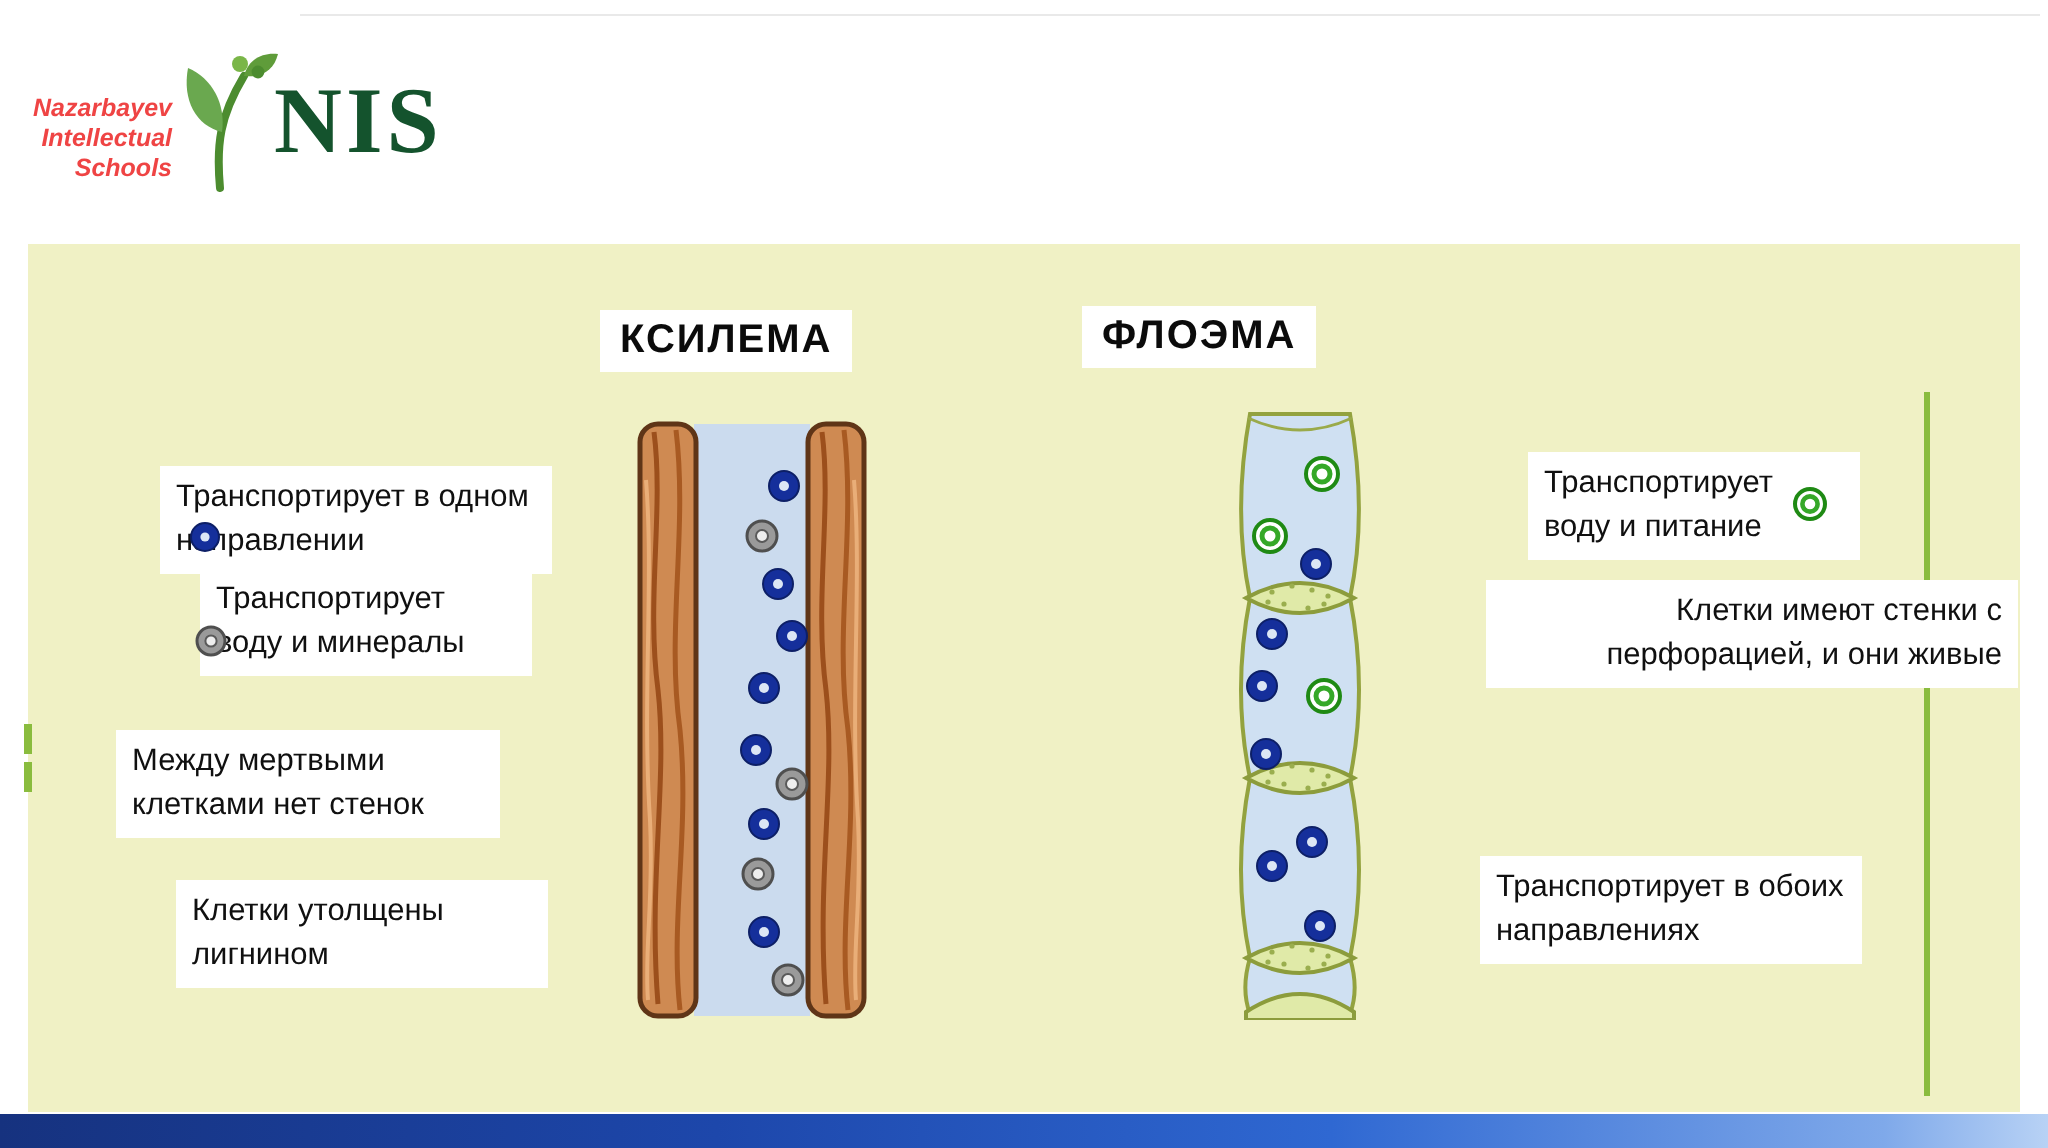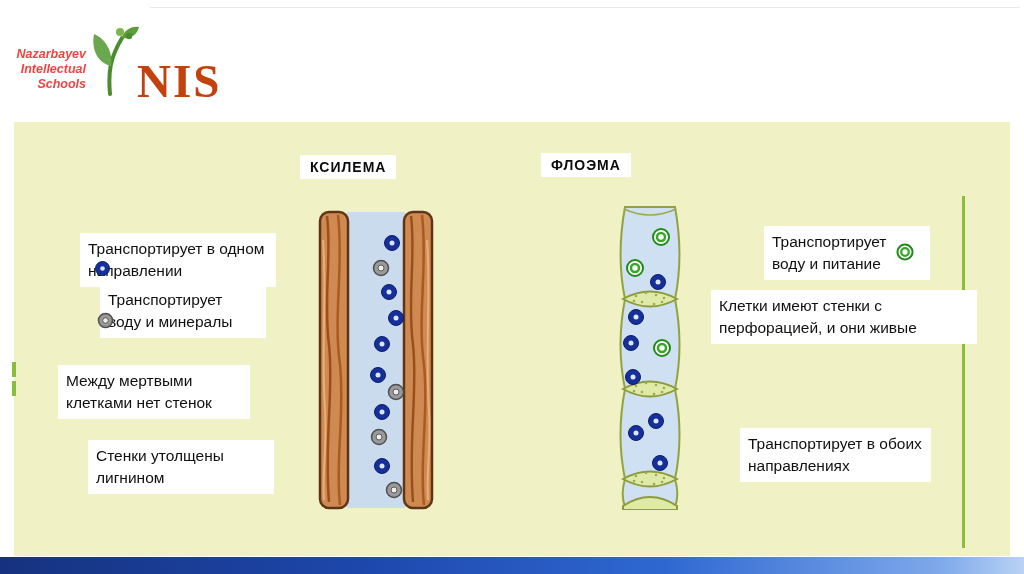--- a/index.html
+++ b/index.html
@@ -10,41 +10,41 @@
   
   .top-rule{position:absolute;left:150px;top:7px;width:870px;height:1px;background:#e9e9e9;}
   .logo-text{
     position:absolute;left:6px;top:47px;width:80px;text-align:right;
     font-size:12.5px;line-height:1.18;color:#ef4444;font-weight:bold;font-style:italic;
   }
   .logo-text span{display:block;}
   .logo-nis{
     position:absolute;left:137px;top:34px;
     font-family:"Liberation Serif",serif;font-size:47px;font-weight:600;
-    color:#c2410c;letter-spacing:2px;margin-top:20px;
+    color:#14532d;letter-spacing:2px;
   }
   .logo-tree{position:absolute;left:84px;top:22px;}
   
   .content-bg{position:absolute;left:14px;top:122px;width:996px;height:434px;background:#f0f1c5;}
   .fig-title{
     position:absolute;background:#ffffff;color:#0b0b0b;
-    font-size:14px;font-weight:bold;letter-spacing:1px;padding:4px 10px;
+    font-size:20px;font-weight:bold;letter-spacing:1px;padding:4px 10px;
   }
   .title-xylem{left:300px;top:155px;}
   .title-phloem{left:541px;top:153px;}
   .label-box{
     position:absolute;background:#ffffff;color:#101010;
     font-size:15.5px;line-height:1.42;padding:5px 8px;
   }
   .lb-x0{left:80px;top:233px;width:180px;}
   .lb-x1{left:100px;top:284px;width:150px;}
   .lb-x2{left:58px;top:350px;width:176px;margin-top:15px;}
   .lb-x3{left:88px;top:440px;width:170px;}
   .lb-p0{left:748px;top:226px;width:150px;margin-left:16px;}
-  .lb-p1{left:711px;top:290px;width:250px;}
+  .lb-p1{left:743px;top:290px;width:250px;text-align:right;}
   .lb-p2{left:740px;top:428px;width:175px;}
   .fig{position:absolute;}
   .fig-xylem{left:318px;top:210px;}
   .fig-phloem{left:598px;top:205px;}
   .green-rule-right{position:absolute;left:962px;top:196px;width:3px;height:352px;background:#8abc3e;}
   .green-dash{position:absolute;left:12px;width:4px;background:#8abc3e;}
   .gd1{top:362px;height:15px;}
   .gd2{top:381px;height:15px;}
   .dot-legend{position:absolute;}
   .dl-blue{left:94px;top:260px;}
@@ -208,21 +208,21 @@
       <g>
           <circle cx="62" cy="258" r="7.5" fill="#152f9b" stroke="#0d1f66"></circle>
           <circle cx="62" cy="258" r="2.5" fill="#dce6f5"></circle>
         </g>
     </g>
   </svg>
 
   <div class="label-box lb-x0">Транспортирует в одном направлении</div>
   <div class="label-box lb-x1">Транспортирует воду и минералы</div>
   <div class="label-box lb-x2">Между мертвыми клетками нет стенок</div>
-  <div class="label-box lb-x3">Стенки утолщены лигнином</div>
+  <div class="label-box lb-x3">Клетки утолщены лигнином</div>
 
   <div class="label-box lb-p0">Транспортирует воду и питание</div>
   <div class="label-box lb-p1">Клетки имеют стенки с перфорацией, и они живые</div>
   <div class="label-box lb-p2">Транспортирует в обоих направлениях</div>
 
   <svg class="dot-legend dl-blue" width="17" height="17" viewBox="0 0 17 17">
     <circle cx="8.5" cy="8.5" r="7" fill="#152f9b" stroke="#0d1f66"></circle>
       <circle cx="8.5" cy="8.5" r="2.3" fill="#dce6f5"></circle>
   </svg>
   <svg class="dot-legend dl-gray" width="17" height="17" viewBox="0 0 17 17">

